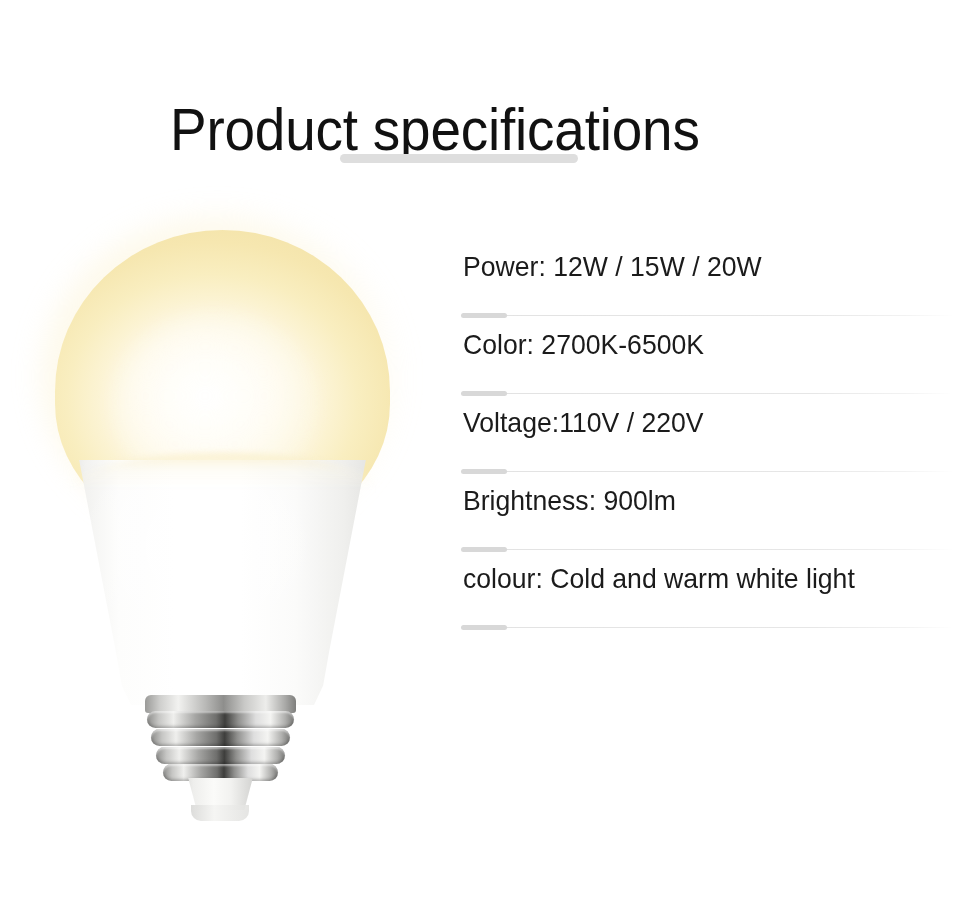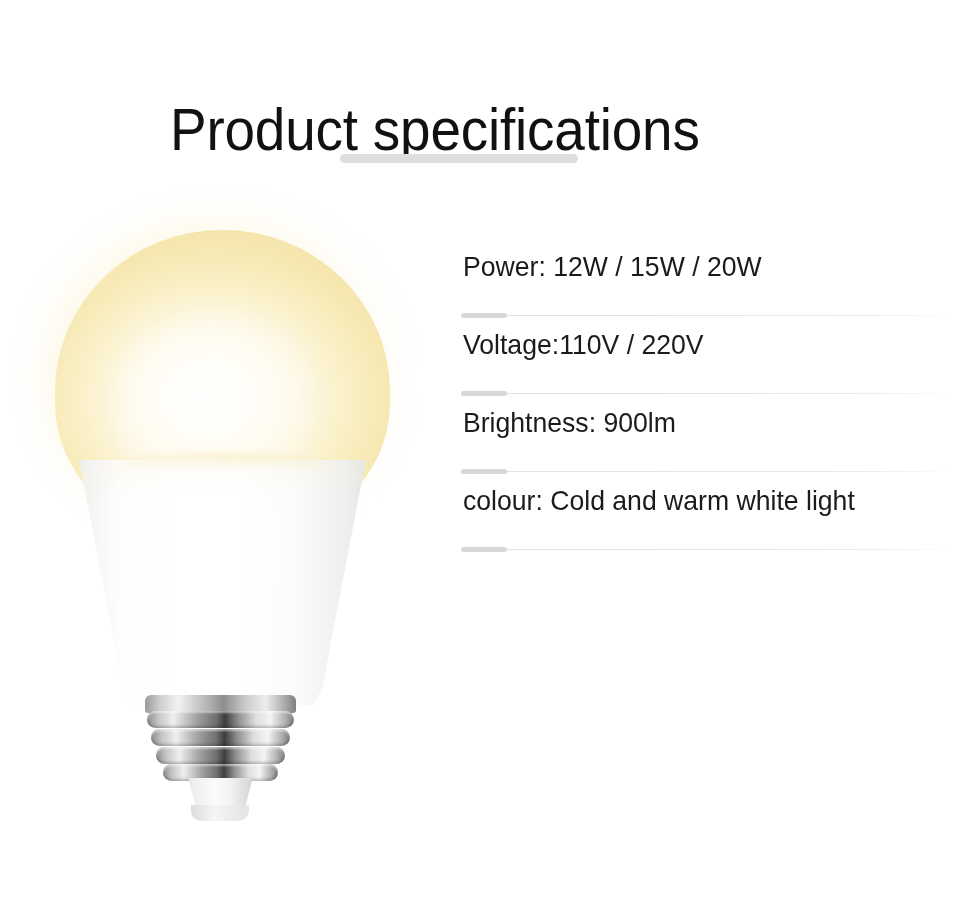--- a/index.html
+++ b/index.html
@@ -298,20 +298,27 @@
   <div class="spec-list">
 
     <div class="spec-row">
       <div class="spec-text">Power: 12W / 15W / 20W</div>
       <div class="spec-sep">
         <div class="sep-line"></div>
         <div class="sep-cap"></div>
       </div>
     </div>
 
+    <div class="spec-row">
+      <div class="spec-text">Color: 2700K-6500K</div>
+      <div class="spec-sep">
+        <div class="sep-line"></div>
+        <div class="sep-cap"></div>
+      </div>
+    </div>
 
     <div class="spec-row">
       <div class="spec-text">Voltage:110V / 220V</div>
       <div class="spec-sep">
         <div class="sep-line"></div>
         <div class="sep-cap"></div>
       </div>
     </div>
 
     <div class="spec-row">

